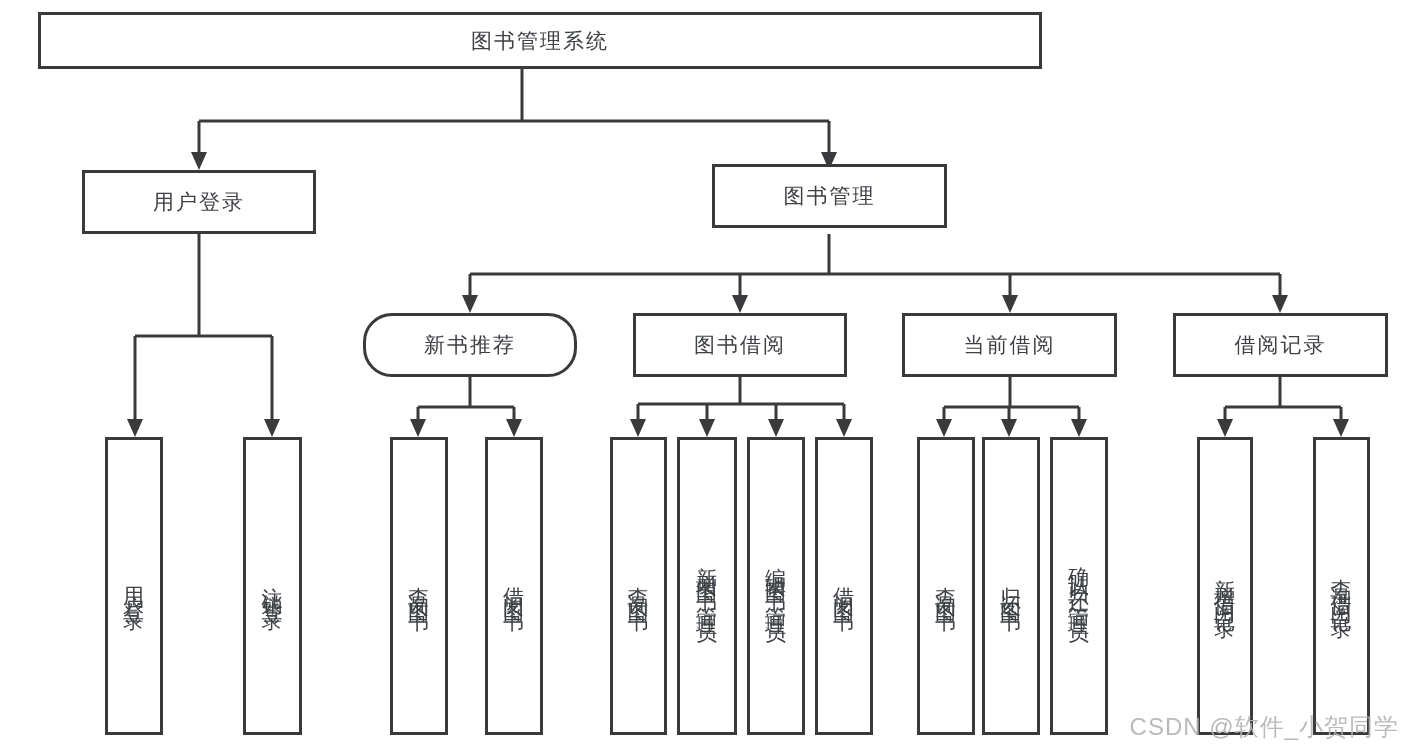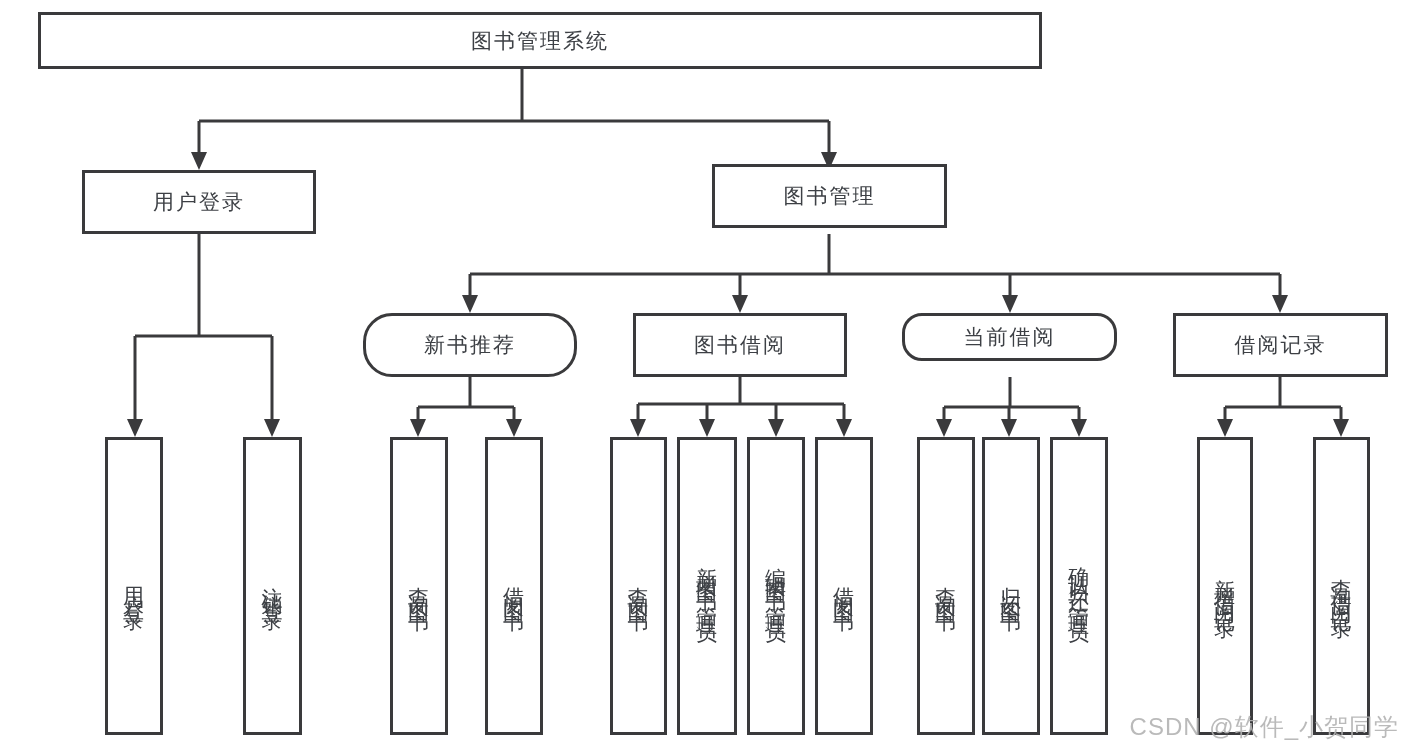--- a/index.html
+++ b/index.html
@@ -82,21 +82,21 @@
   <div class="node hnode" style="left:712px; top:164px; width:235px; height:64px;">
     <span>图书管理</span>
   </div>
 
   <div class="node hnode" style="left:363px; top:313px; width:214px; height:64px;border-radius:29px;">
     <span>新书推荐</span>
   </div>
   <div class="node hnode" style="left:633px; top:313px; width:214px; height:64px;">
     <span>图书借阅</span>
   </div>
-  <div class="node hnode" style="left:902px; top:313px; width:215px; height:48px;border-radius:20px;">
+  <div class="node hnode" style="left:902px; top:313px; width:215px; height:64px;">
     <span>当前借阅</span>
   </div>
   <div class="node hnode" style="left:1173px; top:313px; width:215px; height:64px;">
     <span>借阅记录</span>
   </div>
 
   <div class="node vnode" style="left:105px; top:437px; width:58px; height:298px;">
     <span class="vlabel">用户登录</span>
   </div>
   <div class="node vnode" style="left:243px; top:437px; width:59px; height:298px;">

